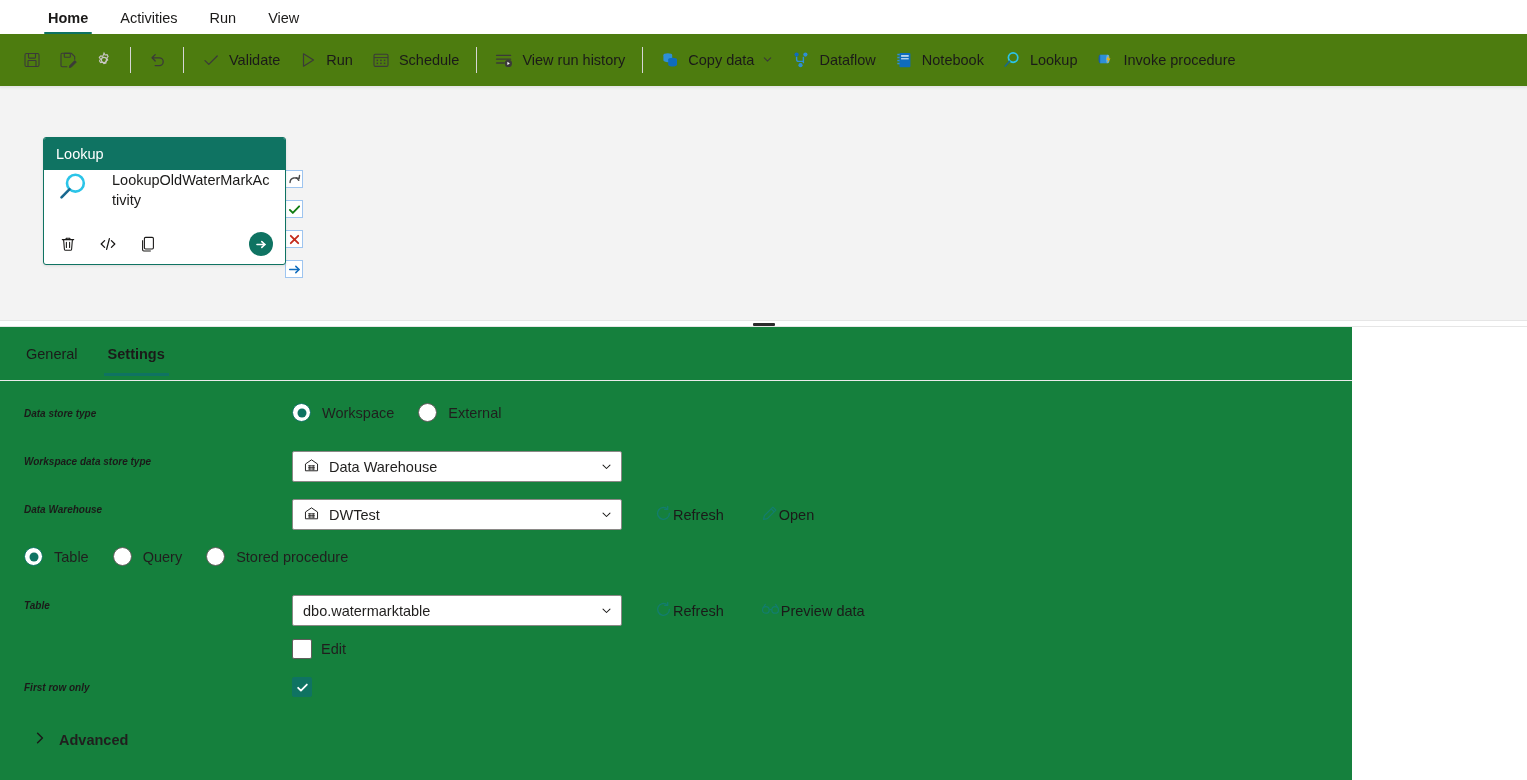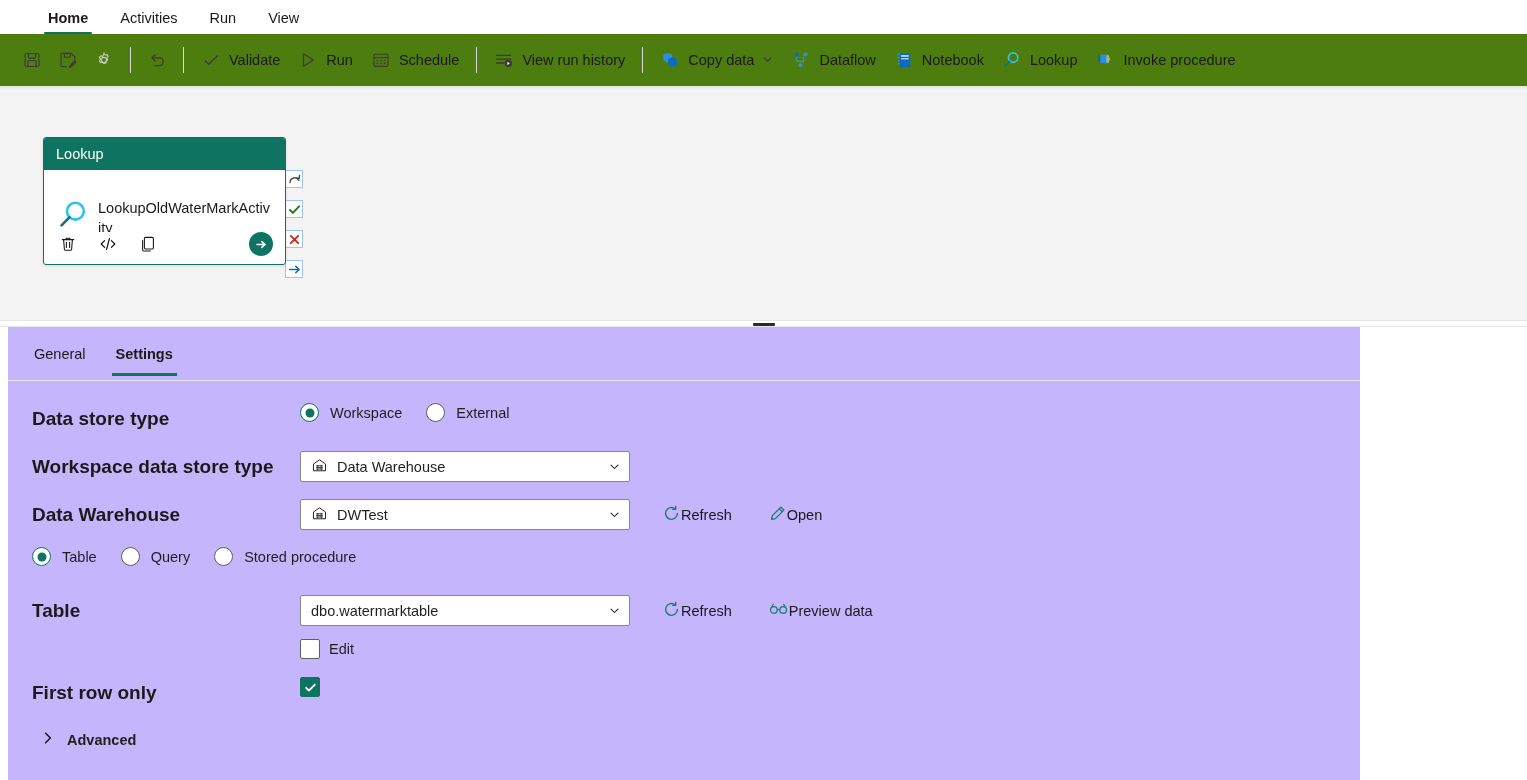--- a/index.html
+++ b/index.html
@@ -105,22 +105,22 @@
     background: #0f7362;
     color: #ffffff;
     display: flex;
     align-items: center;
     padding: 0 12px;
     font-size: 14.5px;
   }
   .node-body {
     display: flex;
     align-items: flex-start;
-    gap: 8px;
-    padding: 28px 12px 2px 12px;
+    gap: 22px;
+    padding: 0 12px 2px 12px;
     height: 62px;
     overflow: hidden;
   }
   .node-title {
     font-size: 14.5px;
     line-height: 20px;
     color: #1b1a19;
     overflow: hidden;
     word-break: break-all;
   }
@@ -174,23 +174,23 @@
     left: 50%; transform: translateX(-50%);
     top: 2px;
     width: 22px; height: 3px;
     background: #2b2b2b;
     border-radius: 1px;
   }
 
   
   .props {
     position: absolute;
-    left: 8px; top: 327px;
+    left: 0; top: 327px;
     width: 1352px; height: 453px;
-    background: #c4b5fd;
+    background: #15803d;
   }
   .prop-tabs {
     display: flex;
     align-items: center;
     gap: 6px;
     padding: 0 0 0 14px;
     height: 54px;
     border-bottom: 1px solid #ebebeb;
   }
   .prop-tab {
@@ -212,24 +212,25 @@
   .form { padding: 22px 0 0 24px; }
   .row {
     display: flex;
     align-items: flex-start;
     min-height: 34px;
     margin-bottom: 14px;
   }
   .row-label {
     width: 268px;
     flex: none;
-    font-size: 19px;
+    font-size: 10px;
     font-weight: 700;
     color: #1b1a19;
     padding-top: 5px;
+    font-style: italic;
   }
   .row-ctl { display: flex; align-items: center; gap: 0; flex-wrap: wrap; }
 
   .radio-group { display: flex; align-items: center; gap: 0; }
   .radio-item {
     display: flex; align-items: center; gap: 11px;
     margin-right: 24px;
     cursor: pointer;
     font-size: 14.5px;
   }

